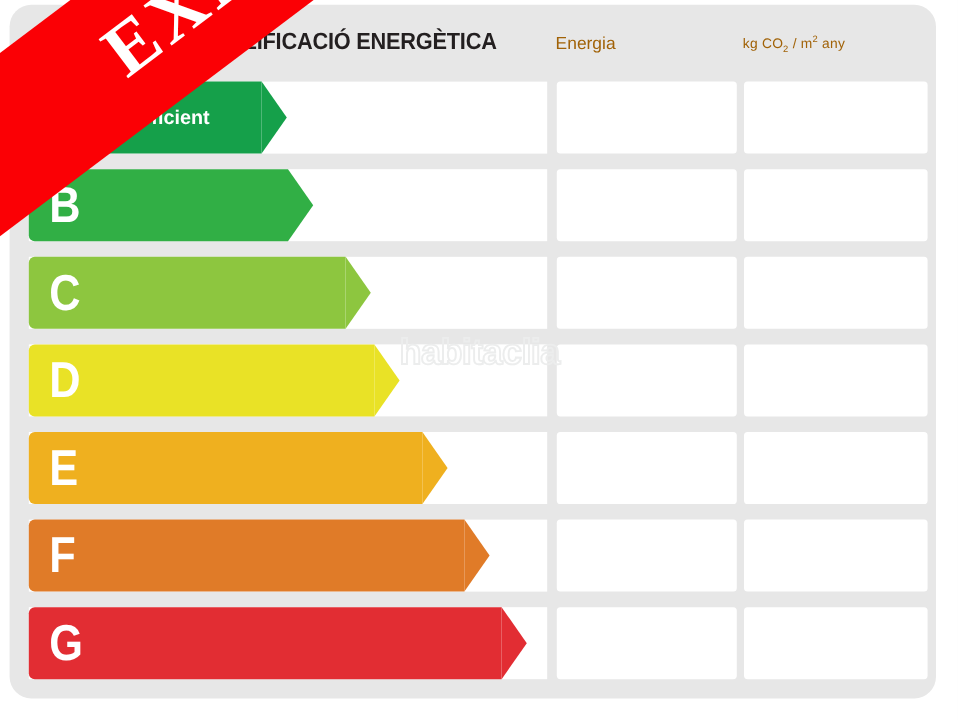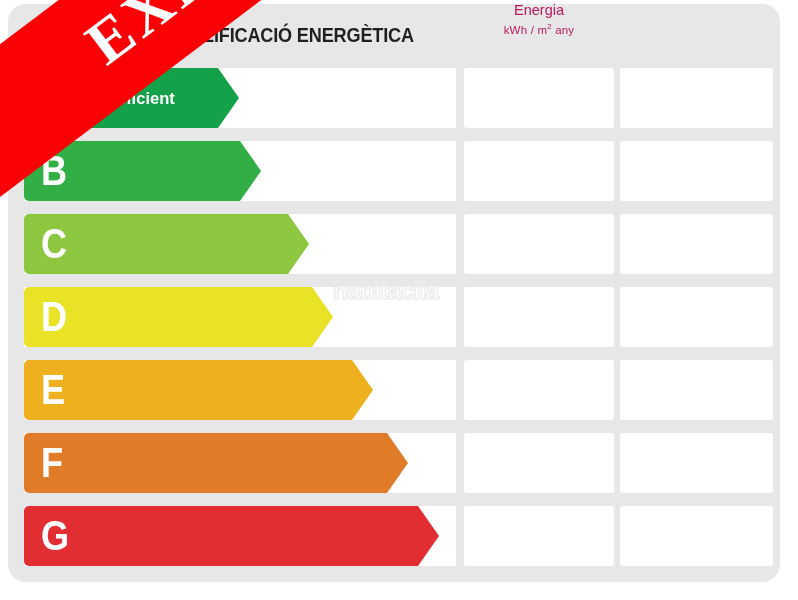--- a/index.html
+++ b/index.html
@@ -44,23 +44,23 @@
     color: #231f20;
     font-family: "Liberation Sans Narrow", "Liberation Sans", sans-serif;
     transform: scaleX(0.93);
     transform-origin: left center;
     white-space: nowrap;
   }
 
   
   .col-head {
     position: absolute;
-    top: 0;
-    text-align: center;
-    color: #be185d;
+    top: 27px;
+    text-align: left;
+    color: #a16207;
     line-height: 1.45;
     white-space: nowrap;
   }
   .col-head .ch-title {
     display: block;
     font-size: 14.5px;
   }
   .col-head .ch-unit {
     display: block;
     font-size: 11.5px;
@@ -145,21 +145,21 @@
     border-radius: 3px;
   }
   .cell.energy { left: 464px; width: 150px; }
   .cell.emissions { left: 620px; width: 153px; }
 
   
   .watermark {
     position: absolute;
     left: 333px;
     top: 277px;
-    font-size: 24px;
+    font-size: 30px;
     font-weight: bold;
     color: transparent;
     -webkit-text-stroke: 1.6px #eceded;
     letter-spacing: -0.5px;
     pointer-events: none;
   }
 
   
   .banner-wrap {
     position: absolute;
@@ -196,26 +196,26 @@
 <body>
 
 <div id="stage">
 
   <div class="panel"></div>
 
   <div class="panel-title">ESCALA DE LA QUALIFICACIÓ ENERGÈTICA</div>
 
   <div class="col-head energy">
     <span class="ch-title">Energia</span>
+  </div>
+
+  <div class="col-head emissions">
     <span class="ch-unit">
-      <span>kWh / m</span><sup>2</sup><span> any</span>
+      <span>kg CO</span><sub>2</sub><span> / m</span><sup>2</sup><span> any</span>
     </span>
-  </div>
-
-  <div class="col-head emissions">
   </div>
 
   <div class="rows" id="rows">
       <div class="row" style="top: 68px;">
         <div class="stripe"></div>
         <div class="band" style="width: 194px; background: rgb(21, 160, 74);">
           <span class="letter">A</span>
           <span class="caption">més eficient</span>
           <span class="tip" style="border-left: 21px solid rgb(21, 160, 74);"></span>
         </div>

